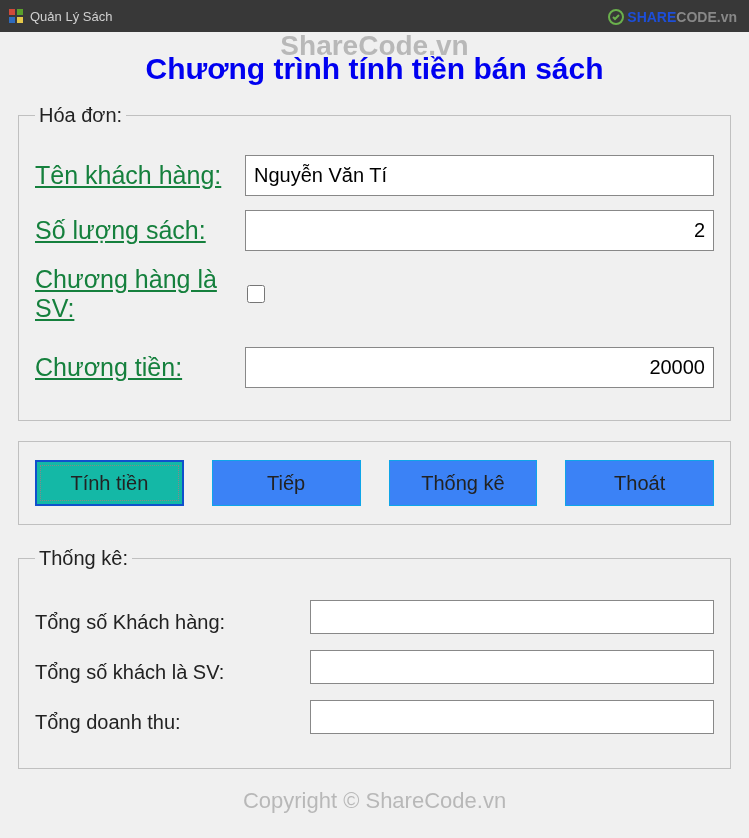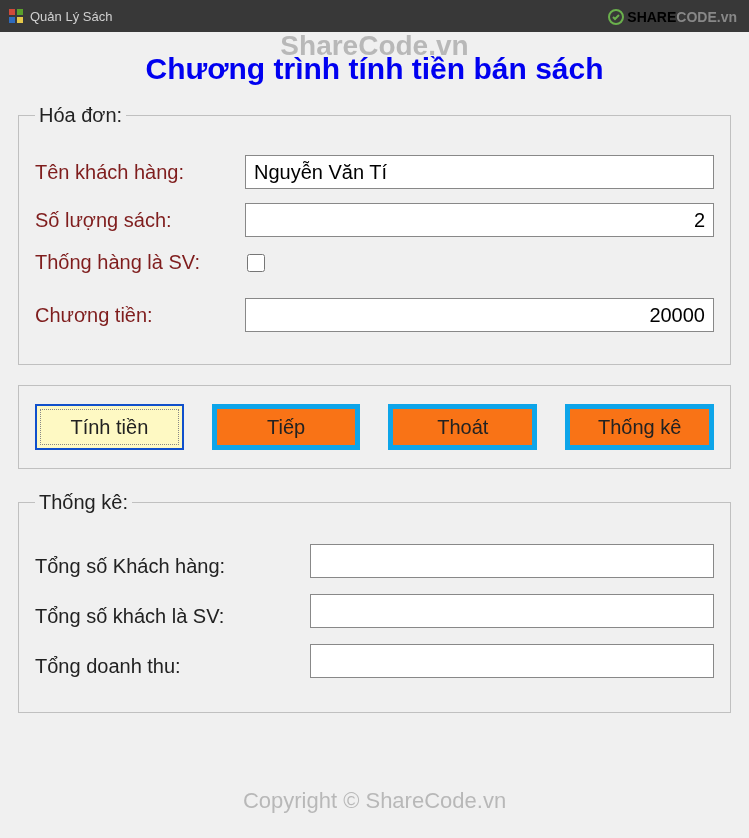--- a/index.html
+++ b/index.html
@@ -46,21 +46,21 @@
       right: 12px;
       font-size: 14px;
       font-weight: bold;
       color: #888;
       z-index: 100;
       display: flex;
       align-items: center;
       gap: 2px;
     }
     .watermark-logo .green {
-      color: #000000;
+      color: #1d4ed8;
     }
     .watermark-bottom {
       position: absolute;
       bottom: 24px;
       left: 50%;
       transform: translateX(-50%);
       font-size: 22px;
       font-weight: 500;
       color: rgba(80,80,80,0.35);
       pointer-events: none;
@@ -89,26 +89,27 @@
       padding: 0 4px;
       color: #222;
     }
     .row {
       display: flex;
       align-items: center;
       margin: 14px 0;
     }
     .row label {
       width: 210px;
-      font-size: 20px;
-      color: #7f1d1d;
+      font-size: 25px;
+      color: #15803d;
+      text-decoration: underline;
     }
     .row input[type="text"] {
       flex: 1;
-      height: 34px;
+      height: 41px;
       border: 1px solid #888;
       background: #fff;
       font-size: 20px;
       padding: 2px 8px;
       font-family: inherit;
     }
     .row input.right {
       text-align: right;
     }
     .row input[type="checkbox"] {
@@ -120,33 +121,33 @@
       border: 1px solid #c0c0c0;
       padding: 18px 16px;
       display: flex;
       gap: 28px;
       margin-bottom: 22px;
       justify-content: flex-start;
     }
     .button-bar button {
       width: 150px;
       height: 46px;
-      background: #f97316;
-      border: 5px solid #0ea5e9;
+      background: #3b82f6;
+      border: 1px solid #0ea5e9;
       font-size: 20px;
       font-weight: 500;
       font-family: inherit;
       cursor: pointer;
       color: #222;
     }
     .button-bar button.focused {
       border: 2px solid #1050cc;
       outline: 1px dotted #888;
       outline-offset: -6px;
-      background: #fef9c3;
+      background: #14b8a6;
     }
     .stats-row {
       display: flex;
       align-items: flex-end;
       margin: 16px 0;
     }
     .stats-row label {
       width: 275px;
       font-size: 20px;
       color: #222;
@@ -197,35 +198,35 @@
       <label>Tên khách hàng:</label>
       <input type="text" value="Nguyễn Văn Tí" style="">
     </div>
 
     <div class="row">
       <label>Số lượng sách:</label>
       <input type="text" class="right" value="2" style="">
     </div>
 
     <div class="row">
-      <label>Thống hàng là SV:</label>
+      <label>Chương hàng là SV:</label>
       <input type="checkbox" style="">
     </div>
 
     <div class="row" style="margin-top:24px;">
       <label>Chương tiền:</label>
       <input type="text" class="right" value="20000" style="">
     </div>
   </fieldset>
 
   <div class="button-bar">
     <button class="focused">Tính tiền</button>
     <button>Tiếp</button>
+    <button>Thống kê</button>
     <button>Thoát</button>
-    <button>Thống kê</button>
   </div>
 
   <fieldset>
     <legend>Thống kê:</legend>
 
     <div class="stats-row">
       <label>Tổng số Khách hàng:</label>
       <input type="text" value="" style="">
     </div>
 

